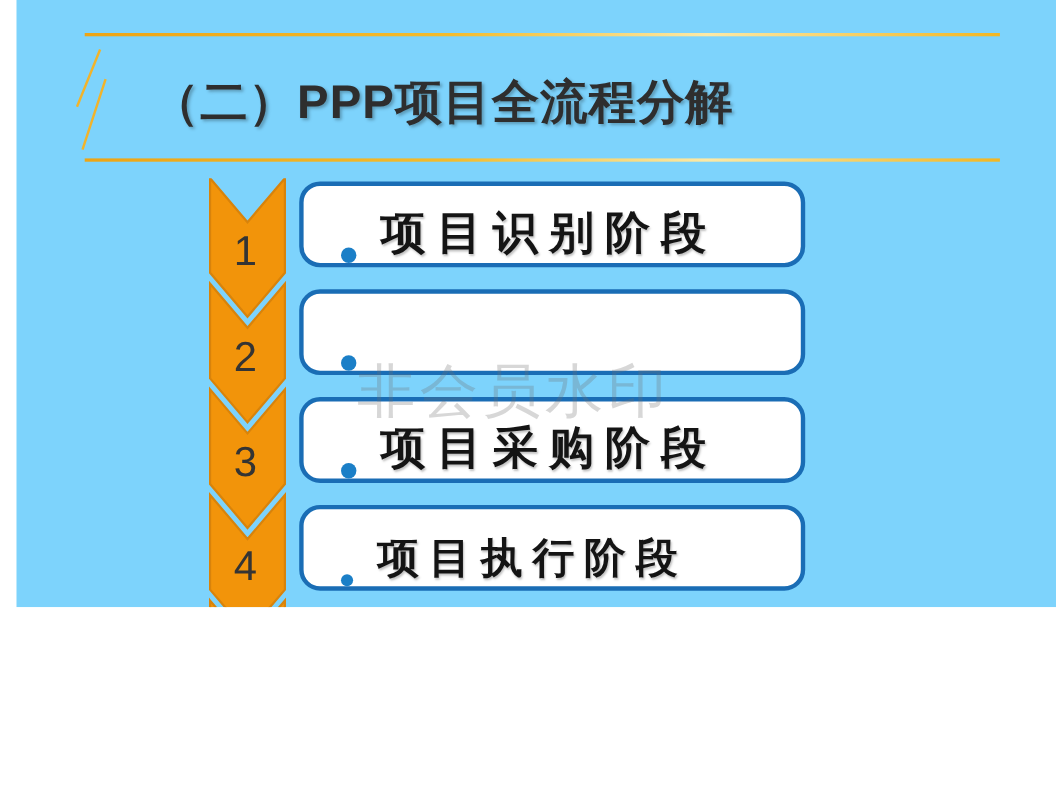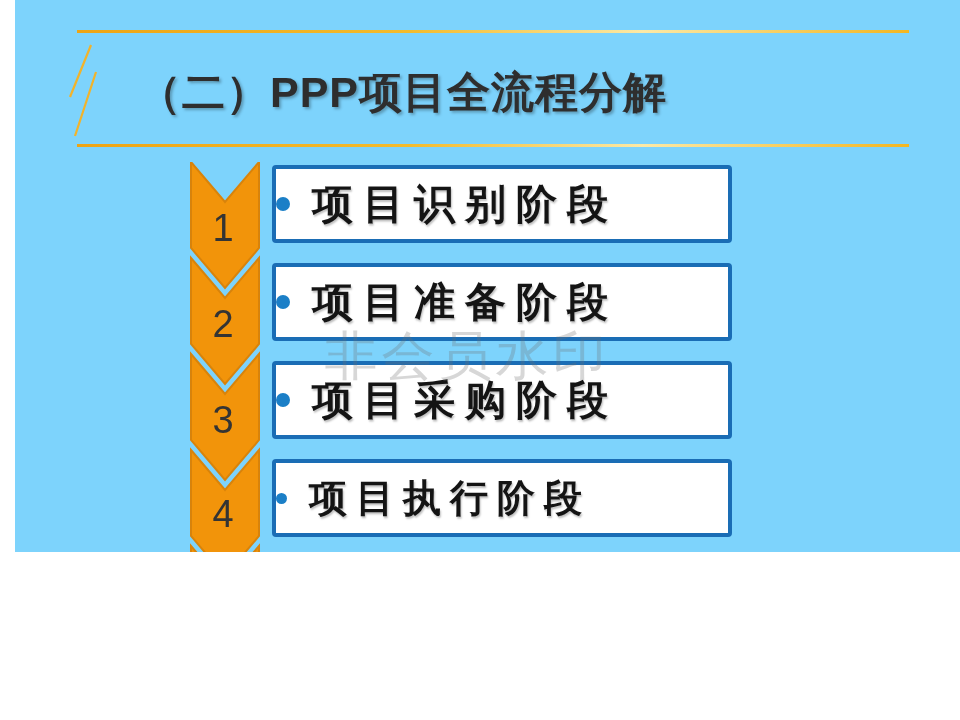--- a/index.html
+++ b/index.html
@@ -22,22 +22,22 @@
   
   .chevron-svg{position:absolute;left:174px;top:162px;width:72px;height:502px;}
   .chevron-seg{fill:#F2940A;stroke:#D8830B;stroke-width:2px;}
   .chevron-num{
     font-family:"Liberation Sans","DejaVu Sans",sans-serif;
     font-size:38px;fill:#343434;text-anchor:middle;
   }
   
   .stage-box{
     position:absolute;left:257px;width:460px;height:78px;box-sizing:border-box;
-    background:#ffffff;border:4px solid #1A6DB5;border-radius:4px;
-    display:flex;align-items:center;
+    background:#ffffff;border:4px solid #1A6DB5;border-radius:19px;
+    display:flex;align-items:flex-end;padding-left:34px;
   }
   .stage-box.b1{top:165px}.stage-box.b2{top:263px}.stage-box.b3{top:361px}
   .stage-box.b4{top:459px}.stage-box.b5{top:557px}
   .bullet{width:14px;height:14px;border-radius:50%;background:#1B7FC7;flex:0 0 auto;margin-right:22px;}
   .stage-box.small .bullet{width:11px;height:11px;}
   .stage-label{
     font-size:41px;font-weight:700;color:#141414;letter-spacing:10px;white-space:nowrap;
     text-shadow:1px 2px 2px rgba(0,0,0,0.25);
   }
   .stage-box.small .stage-label{font-size:38px;letter-spacing:9px;}
@@ -75,21 +75,20 @@
     <text class="chevron-num" x="34" y="365">4</text>
     <text class="chevron-num" x="34" y="459">5</text>
   </svg>
 
   <div class="stage-box b1">
     <span class="bullet"></span>
     <span class="stage-label">项目识别阶段</span>
   </div>
   <div class="stage-box b2">
     <span class="bullet"></span>
-    <span class="stage-label">项目准备阶段</span>
   </div>
   <div class="stage-box b4 small">
     <span class="bullet"></span>
     <span class="stage-label">项目执行阶段</span>
   </div>
   <div class="stage-box b3">
     <span class="bullet"></span>
     <span class="stage-label">项目采购阶段</span>
   </div>
 

